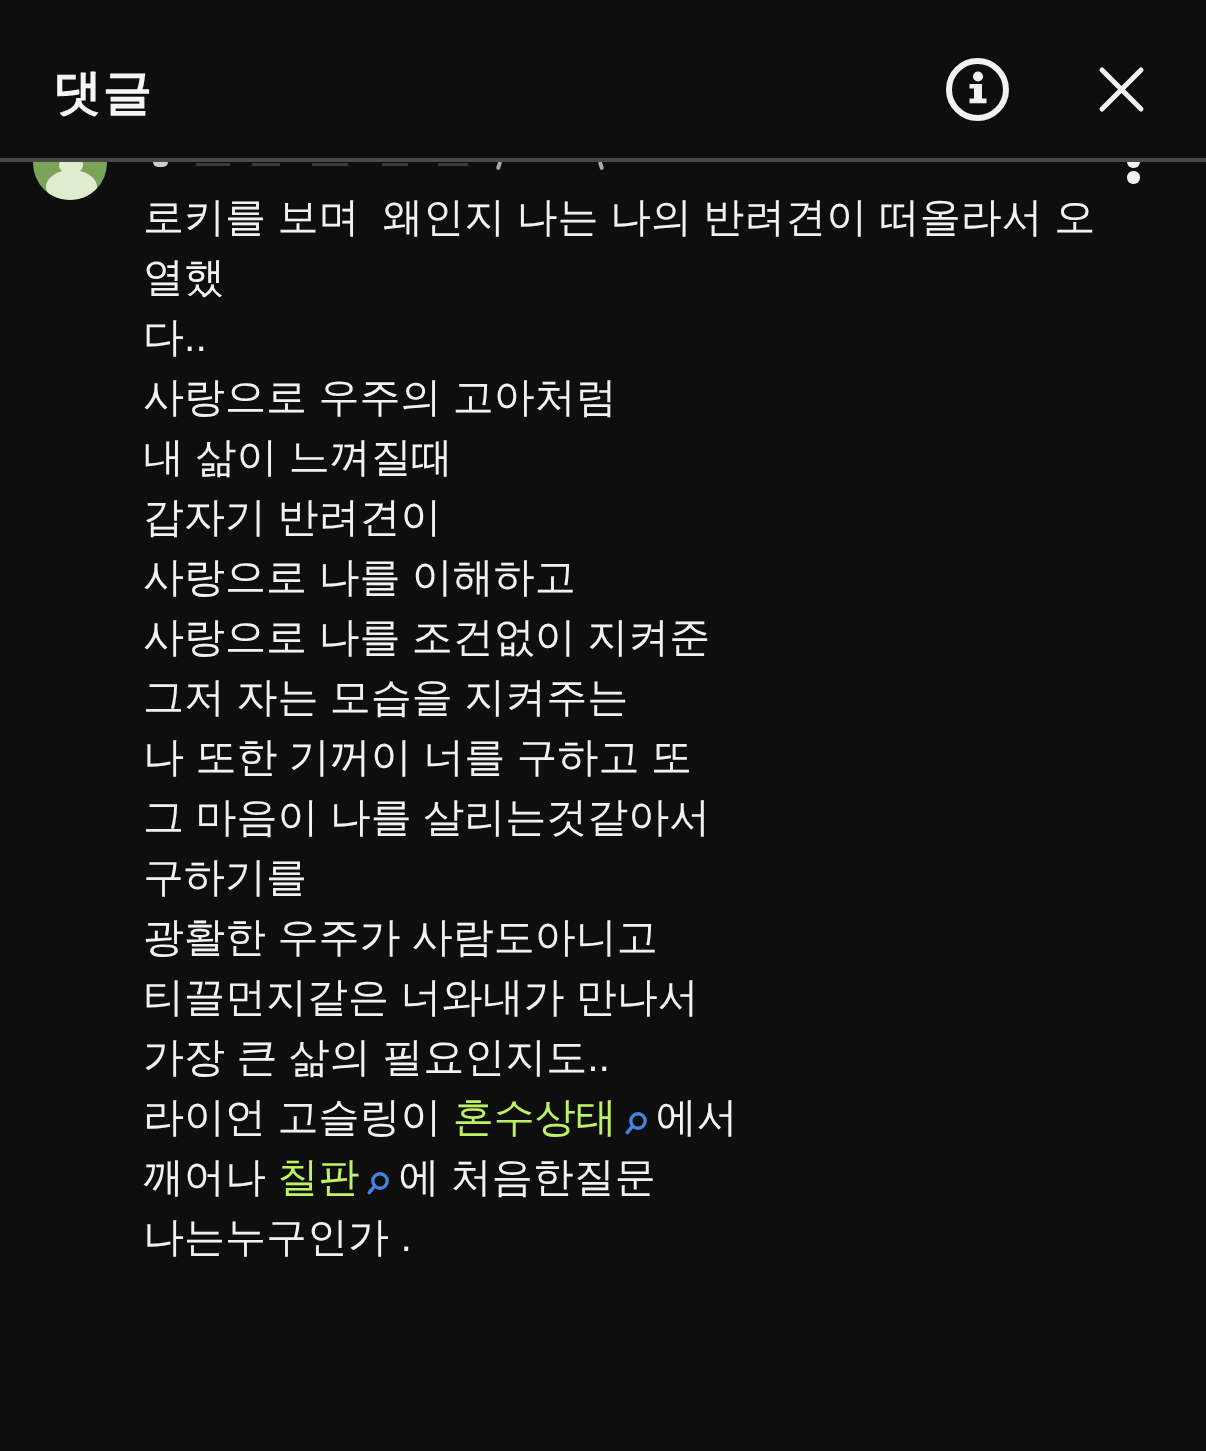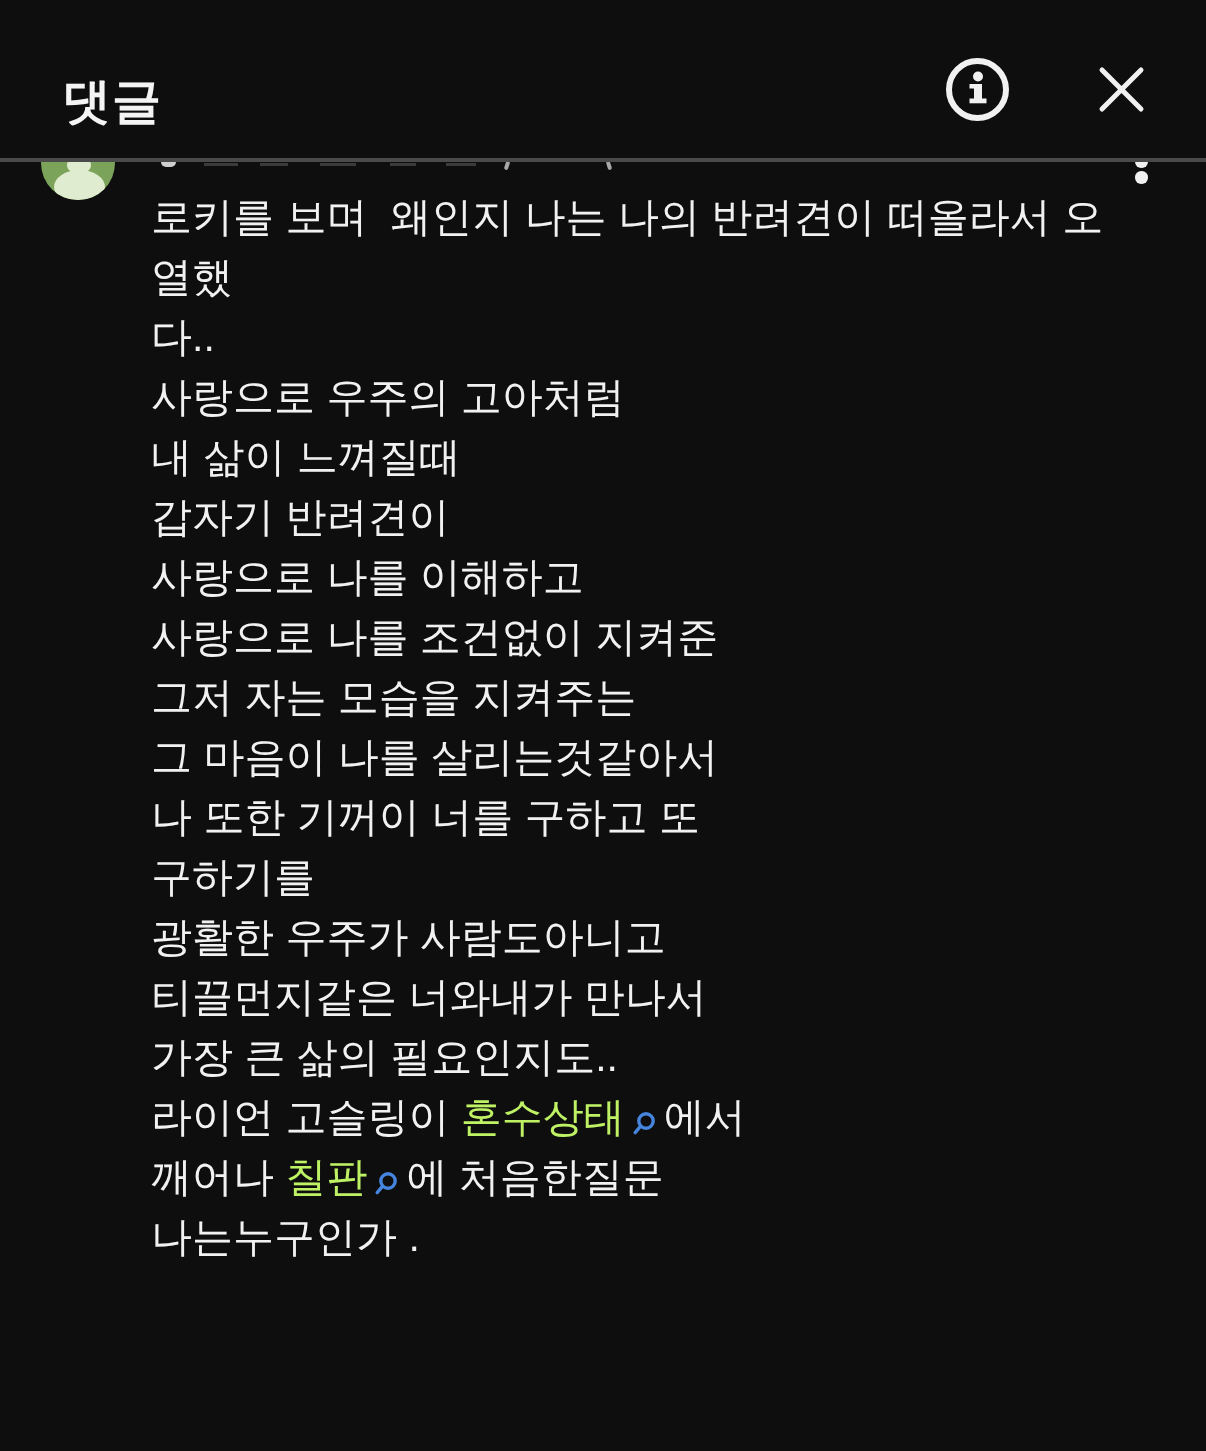--- a/index.html
+++ b/index.html
@@ -24,39 +24,39 @@
     top: 0; left: 0; right: 0;
     height: 158px;
     background: #0e0e0e;
     border-bottom: 4px solid #4a4a4a;
     z-index: 10;
   }
   .panel-title {
     position: absolute;
     left: 49px;
     top: 56px;
-    margin: 13px;
+    margin: 4px;
     font-size: 49px;
     font-weight: 700;
     letter-spacing: 1px;
     color: #f4f4f4;
   }
   .icon-btn {
     position: absolute;
     background: none;
     border: none;
     padding: 0;
     cursor: pointer;
     line-height: 0;
   }
   .info-btn  { left: 944px; top: 56px; width: 67px; height: 67px; }
   .close-btn { left: 1096px; top: 64px; width: 51px; height: 51px; }
 
   
-  .thread { position: absolute; inset: 0; z-index: 1; margin-left: 8px; }
+  .thread { position: absolute; inset: 0; z-index: 1; }
 
   .avatar {
     position: absolute;
     left: 33px;
     top: 126px;
     width: 74px;
     height: 74px;
     border-radius: 50%;
     background: #7ba35a;
     overflow: hidden;
@@ -146,22 +146,22 @@
 
     <div class="comment-body" id="comment-lines">
         <div class="line"><span>로키를 보며  왜인지 나는 나의 반려견이 떠올라서 오열했</span></div>
         <div class="line"><span>다..</span></div>
         <div class="line"><span>사랑으로 우주의 고아처럼</span></div>
         <div class="line"><span>내 삶이 느껴질때</span></div>
         <div class="line"><span>갑자기 반려견이</span></div>
         <div class="line"><span>사랑으로 나를 이해하고</span></div>
         <div class="line"><span>사랑으로 나를 조건없이 지켜준</span></div>
         <div class="line"><span>그저 자는 모습을 지켜주는</span></div>
+        <div class="line"><span>나 또한 기꺼이 너를 구하고 또</span></div>
         <div class="line"><span>그 마음이 나를 살리는것같아서</span></div>
-        <div class="line"><span>나 또한 기꺼이 너를 구하고 또</span></div>
         <div class="line"><span>구하기를</span></div>
         <div class="line"><span>광활한 우주가 사람도아니고</span></div>
         <div class="line"><span>티끌먼지같은 너와내가 만나서</span></div>
         <div class="line"><span>가장 큰 삶의 필요인지도..</span></div>
         <div class="line"><span>라이언 고슬링이 </span><span class="link">혼수상태</span><span class="search-ic"><svg width="27" height="27" viewBox="0 0 27 27">
     <circle cx="16" cy="10" r="7.2" fill="none" stroke="currentColor" stroke-width="3.4"></circle>
     <line x1="10.4" y1="15.4" x2="5.2" y2="21.6" stroke="currentColor" stroke-width="3.4" stroke-linecap="round"></line>
   </svg></span><span>에서</span></div>
         <div class="line"><span>깨어나 </span><span class="link">칠판</span><span class="search-ic"><svg width="27" height="27" viewBox="0 0 27 27">
     <circle cx="16" cy="10" r="7.2" fill="none" stroke="currentColor" stroke-width="3.4"></circle>

